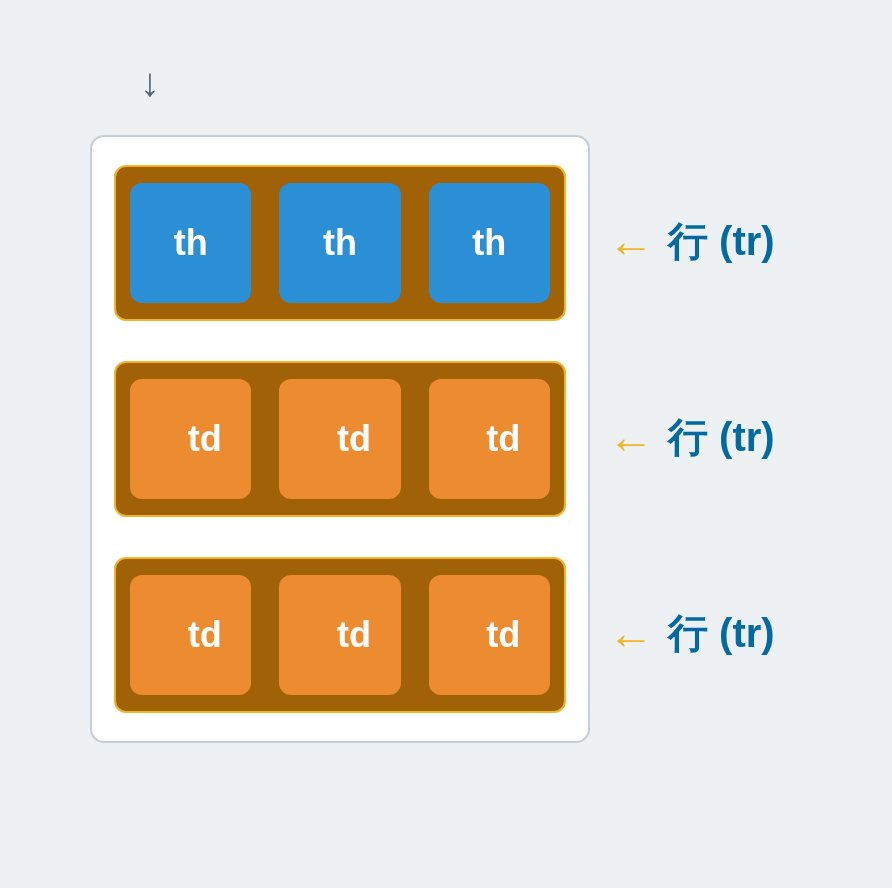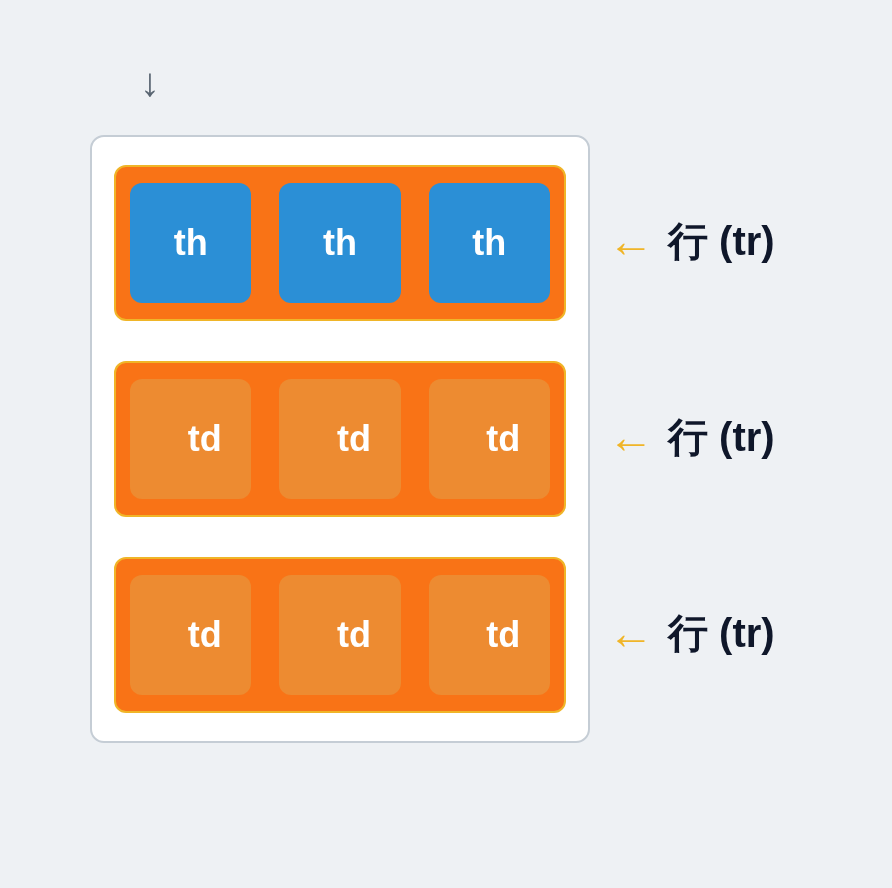--- a/index.html
+++ b/index.html
@@ -42,21 +42,21 @@
       border-radius: 14px;
       padding: 28px 22px;
       margin-left: 90px;
       width: 500px;
       display: flex;
       flex-direction: column;
       gap: 40px;
     }
     
     .row {
-      background: #f97316;
+      background: #a16207;
       border: 2px solid #f0b528;
       border-radius: 12px;
       padding: 16px 14px;
       display: flex;
       gap: 28px;
       justify-content: space-between;
     }
     
     .cell {
       flex: 1;
@@ -95,21 +95,21 @@
     }
     
     .arrow-left {
       color: #f0b528;
       font-size: 46px;
       font-weight: 900;
       line-height: 1;
     }
     
     .label-text {
-      color: #0f172a;
+      color: #0369a1;
       font-size: 40px;
       font-weight: 700;
       white-space: nowrap;
     }
   </style>
 </head>
 <body>
 
 <div class="title">
   <span class="down-arrow">↓</span>

